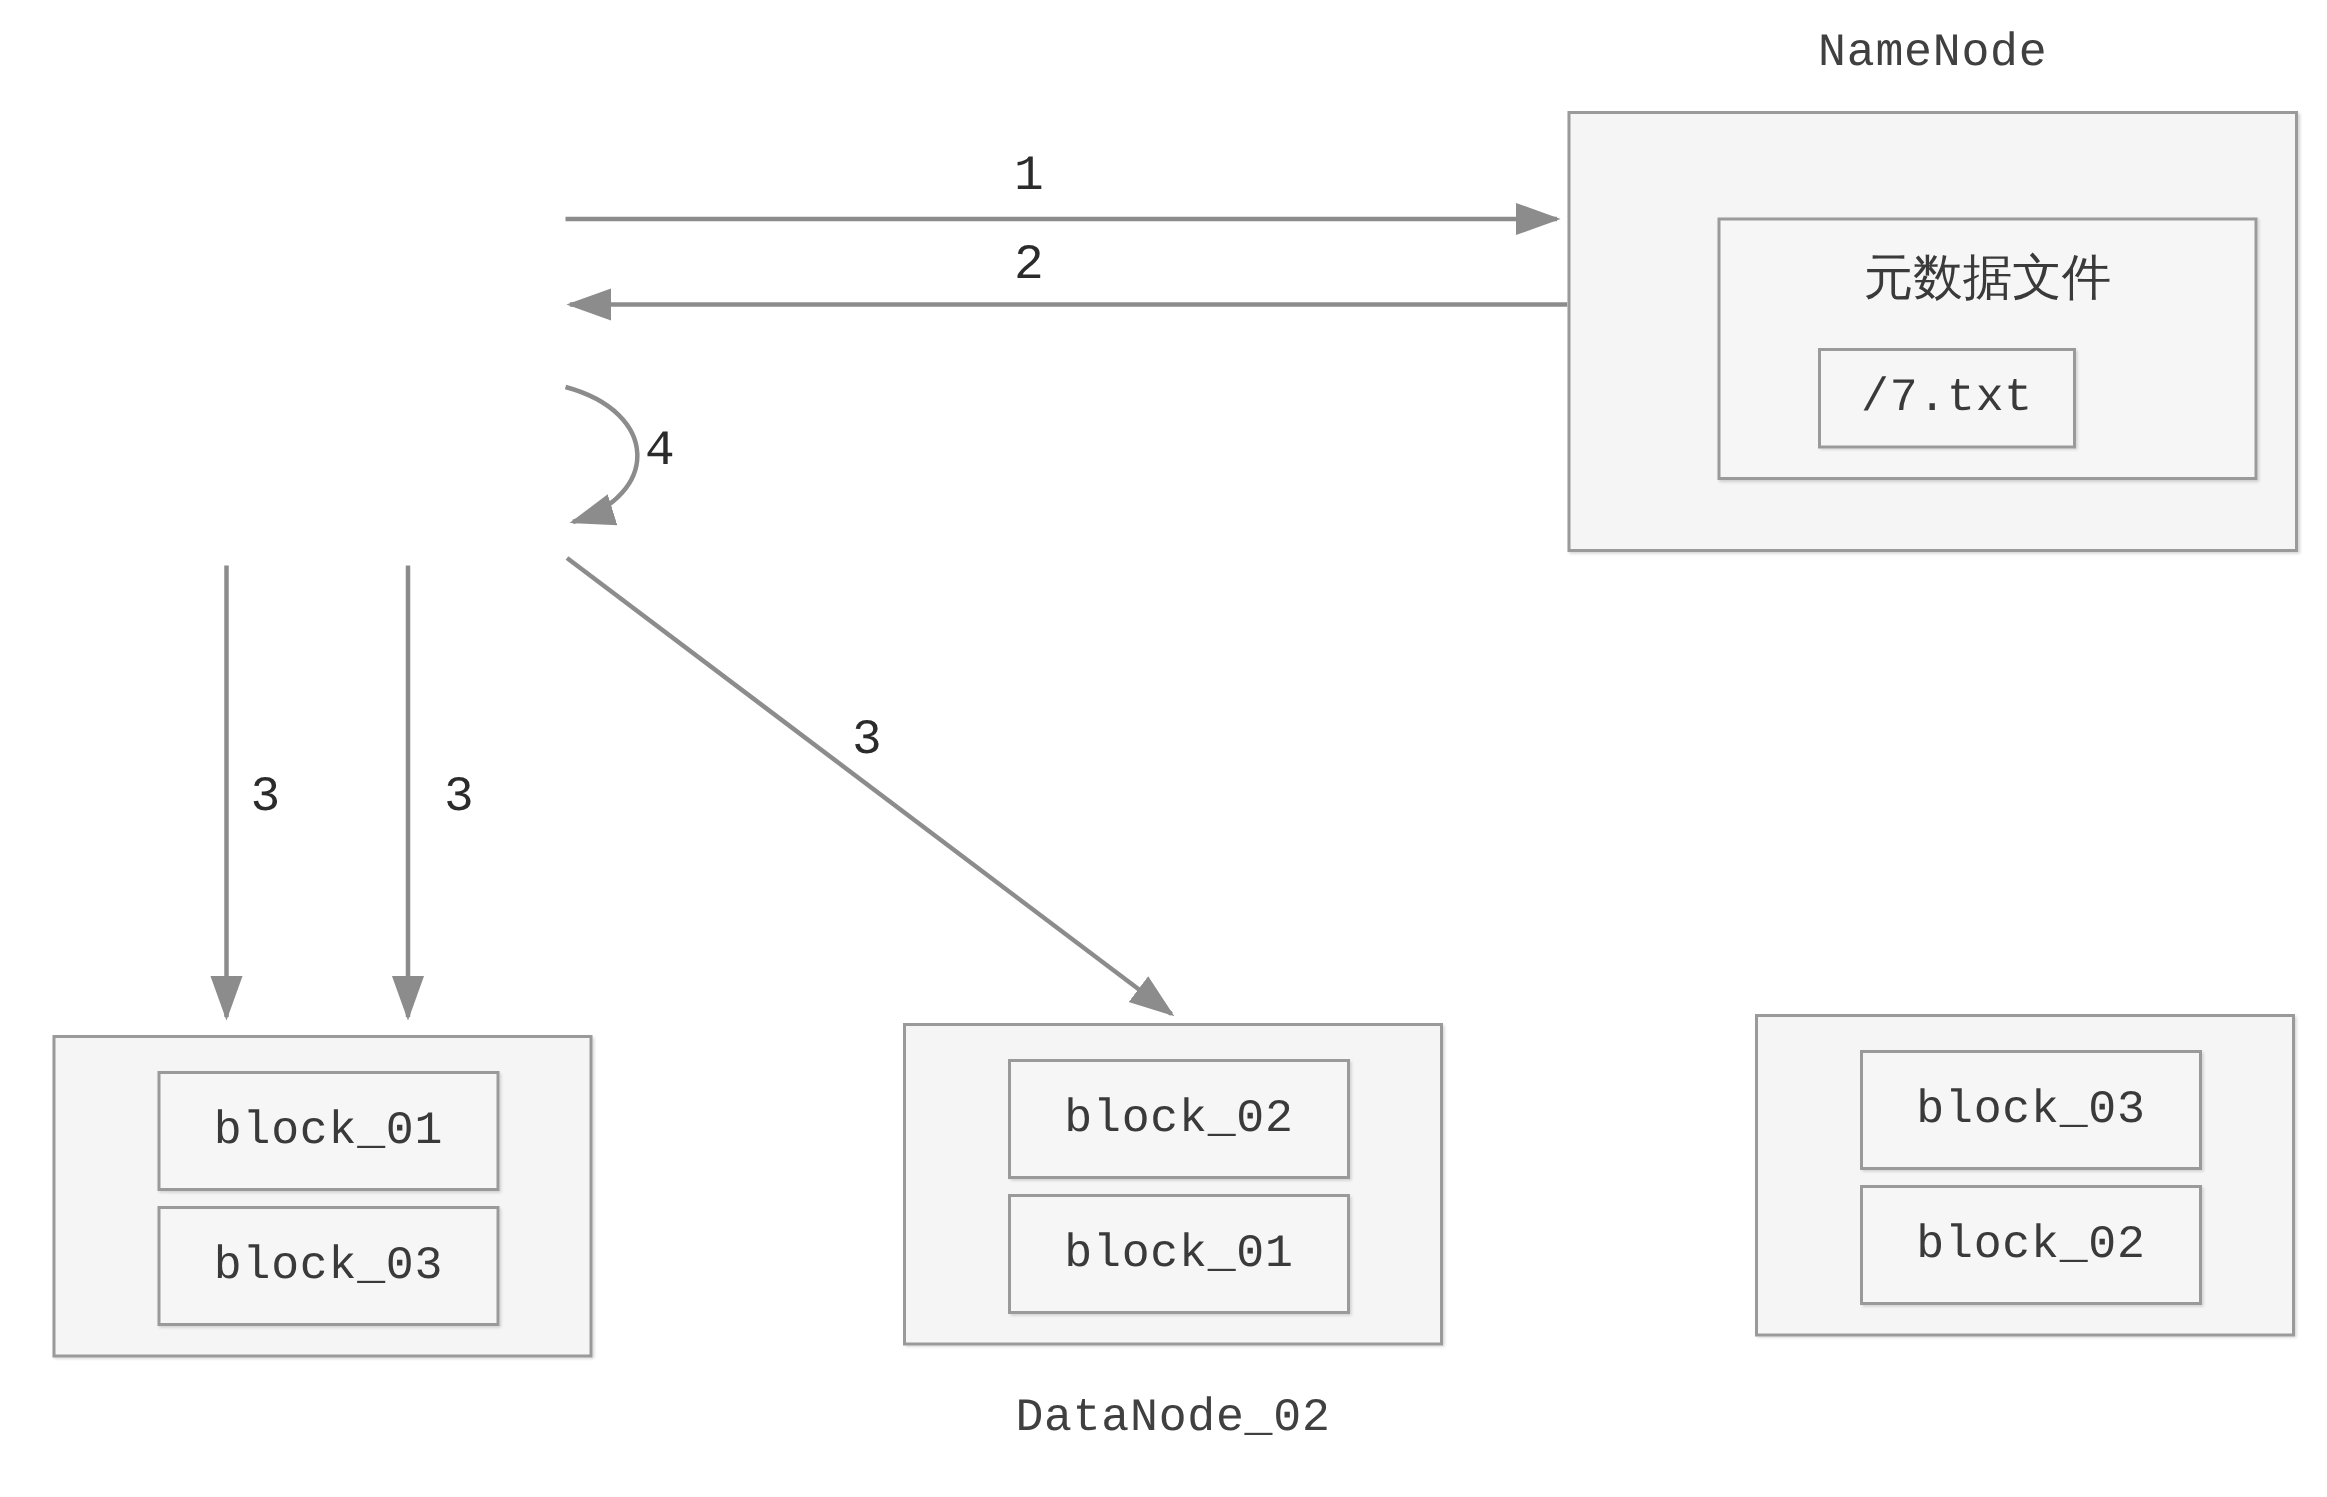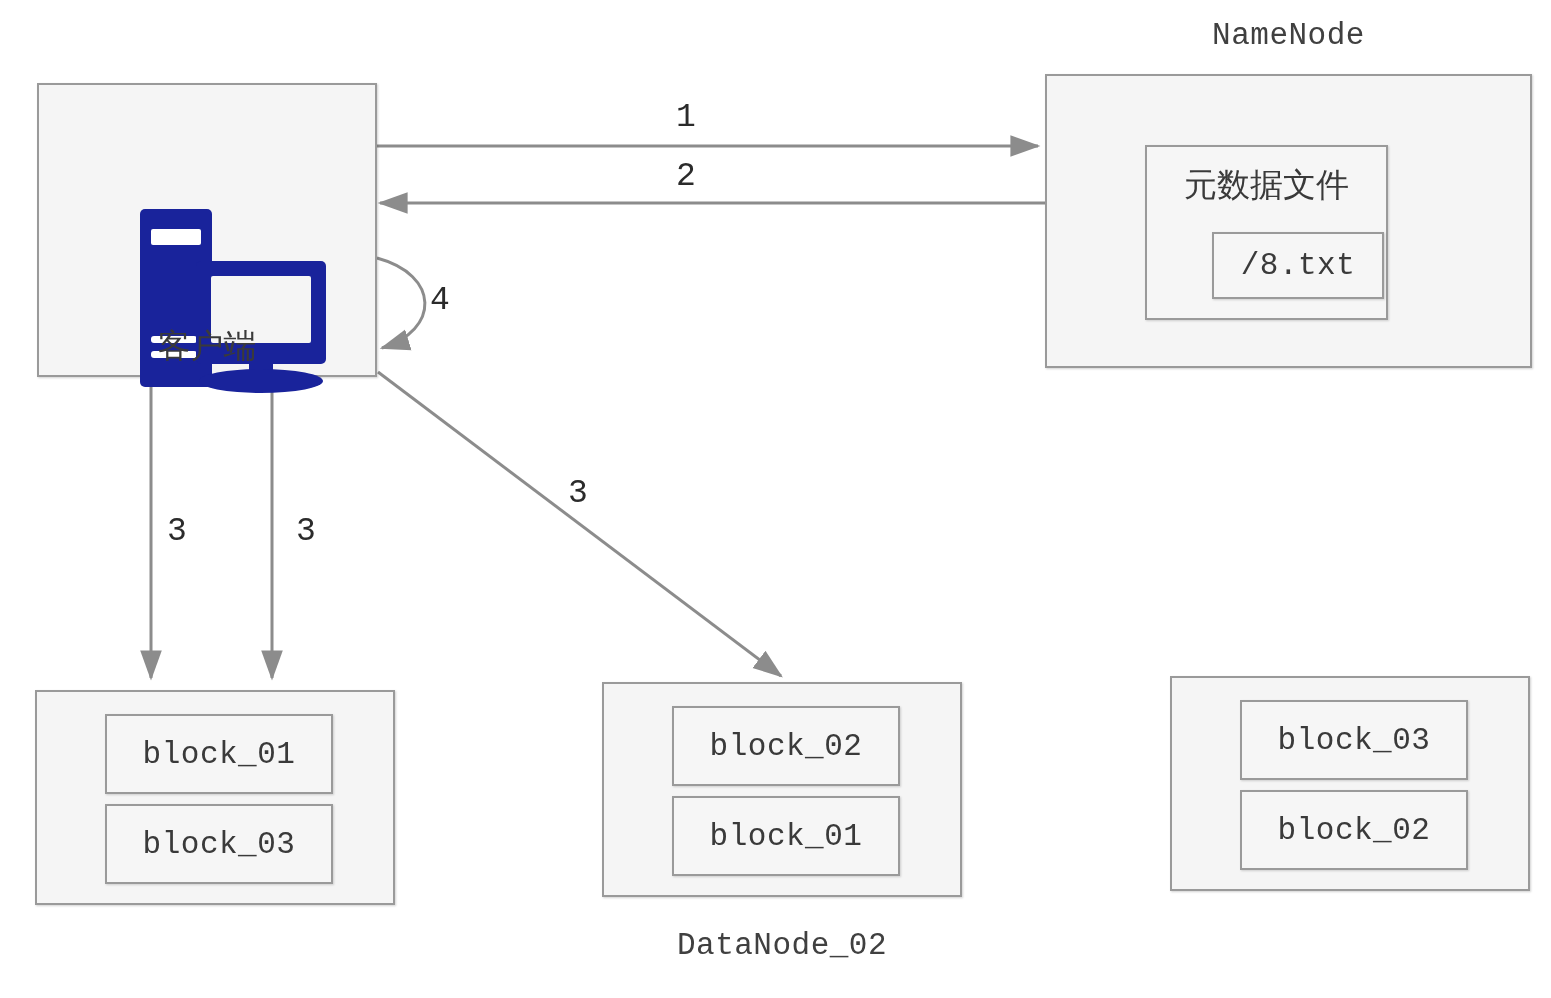--- a/index.html
+++ b/index.html
@@ -131,47 +131,29 @@
     </g>
   </svg>
 
   <div class="edge-label" style="left:676px; top:99px;">1</div>
   <div class="edge-label" style="left:676px; top:158px;">2</div>
   <div class="edge-label" style="left:167px; top:513px;">3</div>
   <div class="edge-label" style="left:296px; top:513px;">3</div>
   <div class="edge-label" style="left:568px; top:475px;">3</div>
   <div class="edge-label" style="left:430px; top:282px;">4</div>
 
-  <div class="node-box" style="left:37px; top:83px; width:340px; height:294px;">
-
-    <svg id="client-icon" viewBox="0 0 205 190" xmlns="http://www.w3.org/2000/svg">
-
-      <rect x="6" y="4" width="72" height="178" rx="5" fill="#19239b"></rect>
-      <rect x="17" y="24" width="50" height="16" rx="2" fill="#ffffff"></rect>
-      <rect x="17" y="131" width="46" height="7" rx="3" fill="#ffffff"></rect>
-      <rect x="17" y="146" width="46" height="7" rx="3" fill="#ffffff"></rect>
-
-      <rect x="62" y="56" width="130" height="103" rx="5" fill="#19239b"></rect>
-      <rect x="77" y="71" width="100" height="67" rx="2" fill="#f5f5f5"></rect>
-
-      <rect x="115" y="140" width="24" height="30" fill="#19239b"></rect>
-      <ellipse cx="127" cy="176" rx="62" ry="12" fill="#19239b"></ellipse>
-    </svg>
-
-    <div class="client-caption" style="bottom:6px;">客户端</div>
-  </div>
 
   <div class="node-title" style="left:1045px; top:18px; width:487px;">NameNode</div>
 
   <div class="node-box" style="left:1045px; top:74px; width:487px; height:294px;">
 
-    <div class="inner-box" style="left:98px; top:69px; width:243px; height:175px; display:block;">
+    <div class="inner-box" style="left:98px; top:69px; width:360px; height:175px; display:block;">
       <div class="cjk-label" style="text-align:center; margin-top:16px;">元数据文件</div>
       <div class="inner-box" style="left:65px; top:85px; width:172px; height:67px;">
-        <span class="block-label">/8.txt</span>
+        <span class="block-label">/7.txt</span>
       </div>
     </div>
   </div>
 
   <div class="node-box" style="left:35px; top:690px; width:360px; height:215px;">
     <div class="inner-box" style="left:68px; top:22px; width:228px; height:80px;">
       <span class="block-label">block_01</span>
     </div>
     <div class="inner-box" style="left:68px; top:112px; width:228px; height:80px;">
       <span class="block-label">block_03</span>

